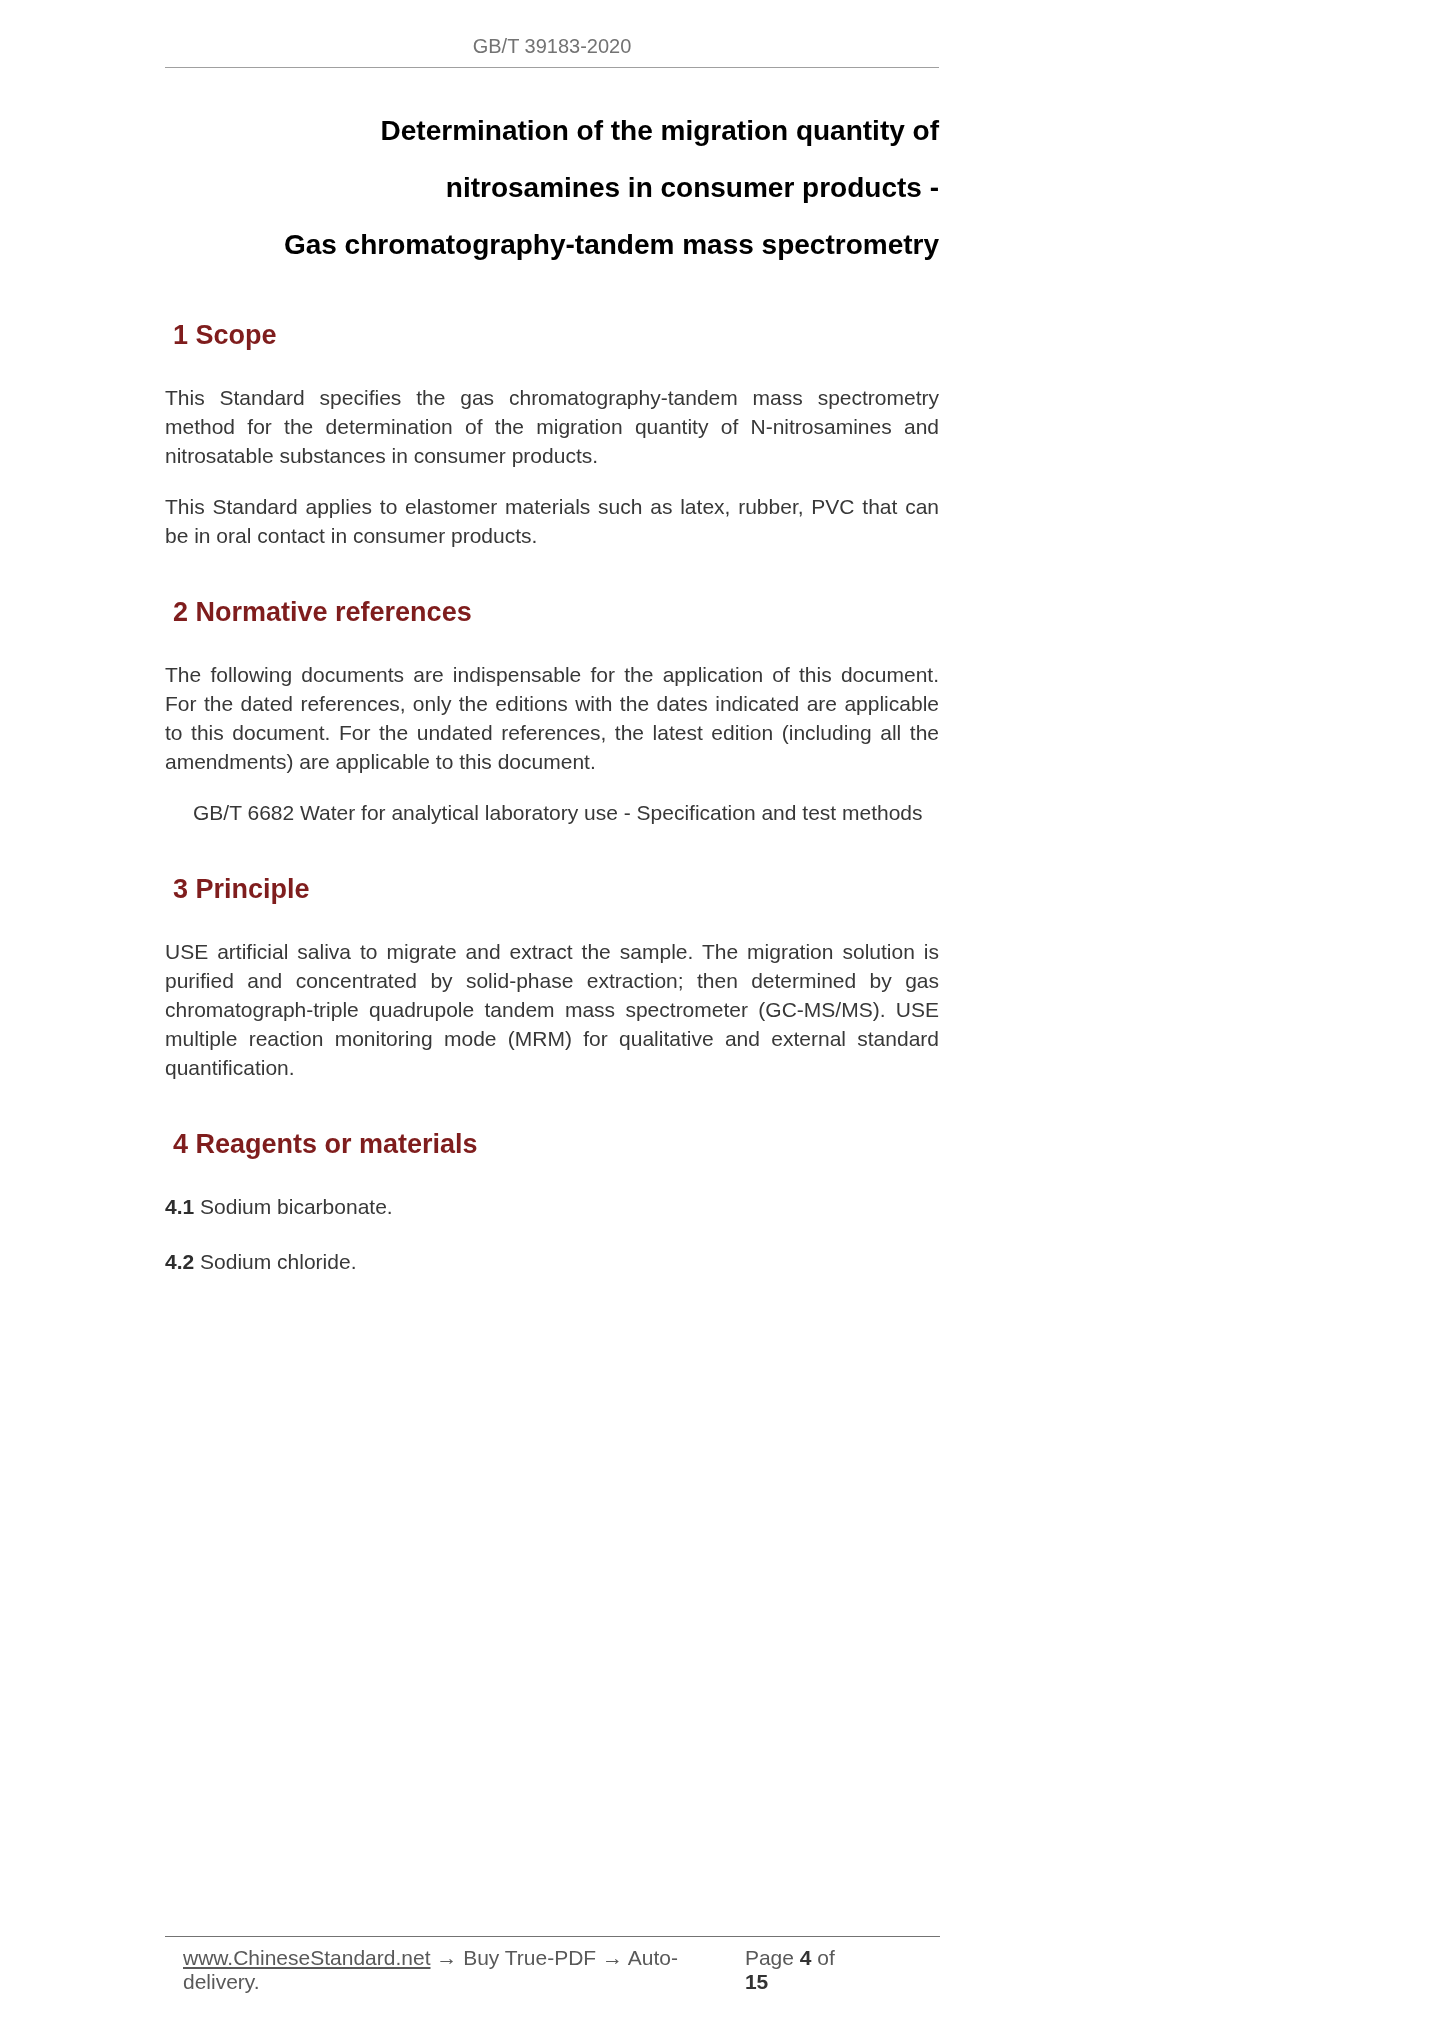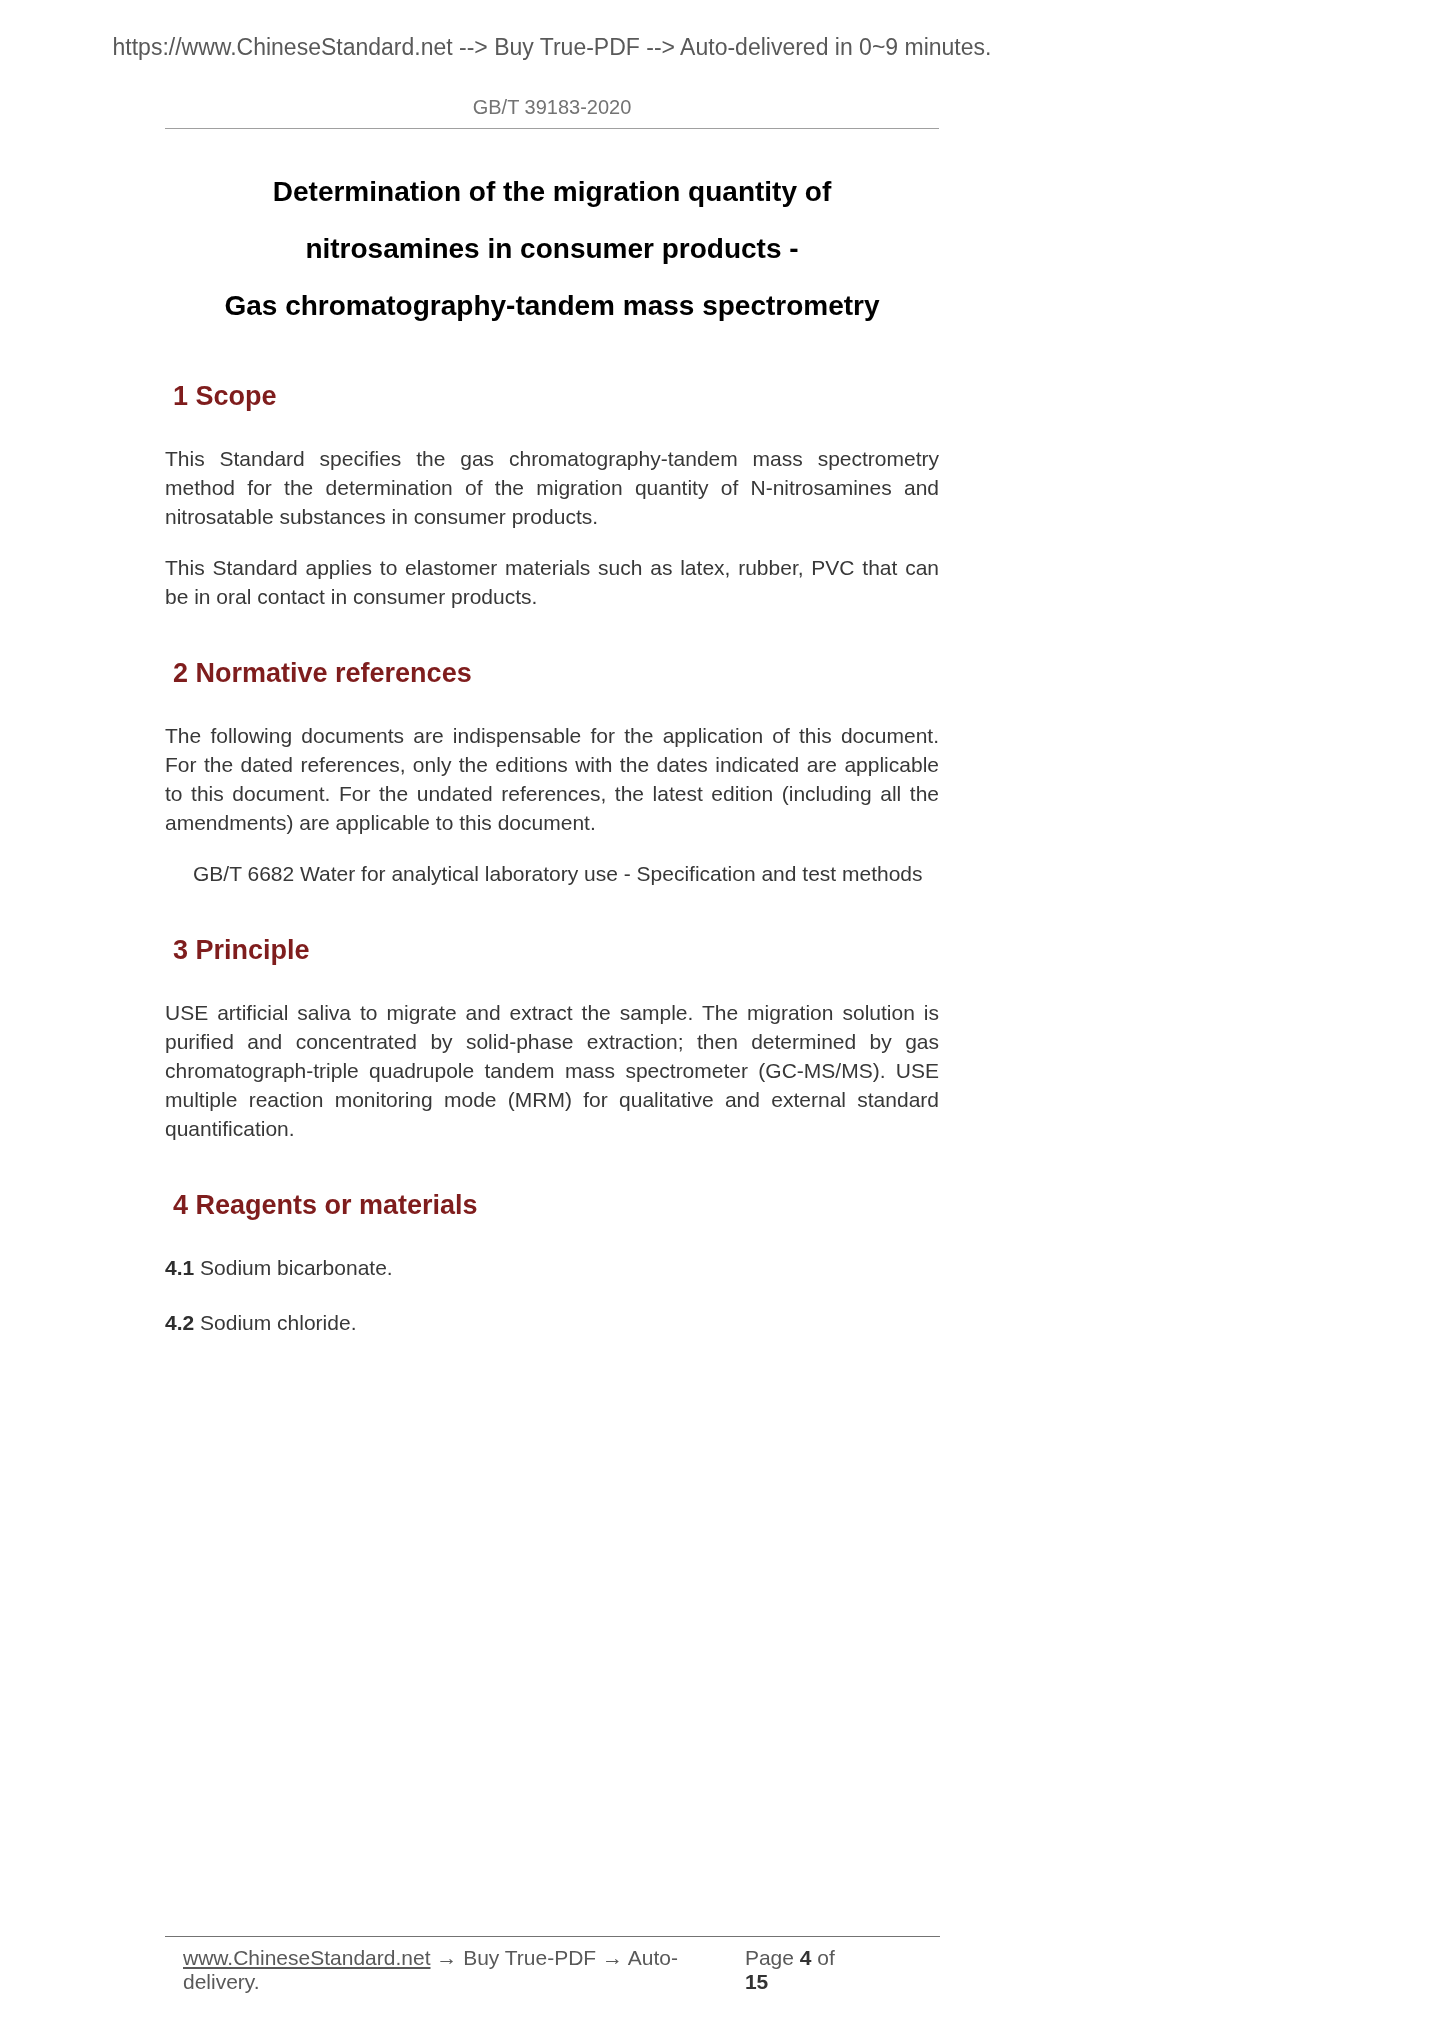--- a/index.html
+++ b/index.html
@@ -37,21 +37,21 @@
     border-top: 1px solid #a0a0a0;
     margin: 9px 165px 0 165px;
     height: 0;
   }
   .content {
     padding: 0 165px;
     color: #383838;
   }
   .title {
     margin-top: 34px;
-    text-align: center;
+    text-align: right;
     font-weight: bold;
     font-size: 28px;
     line-height: 57px;
     color: #000000;
   }
   h2 {
     margin: 46px 0 32px 8px;
     font-size: 27px;
     line-height: 32px;
     font-weight: bold;
@@ -97,21 +97,20 @@
   .footer-page b {
     color: #333333;
   }
 </style>
 </head>
 <body>
 
 <div class="page">
   <div class="block">
 
-    <div class="promo">https://www.ChineseStandard.net --&gt; Buy True-PDF --&gt; Auto-delivered in 0~9 minutes.</div>
 
     <div class="docnum">GB/T 39183-2020</div>
 
     <hr class="rule">
 
     <div class="content">
 
       <div class="title">
         <div>Determination of the migration quantity of</div>
         <div>nitrosamines in consumer products -</div>

